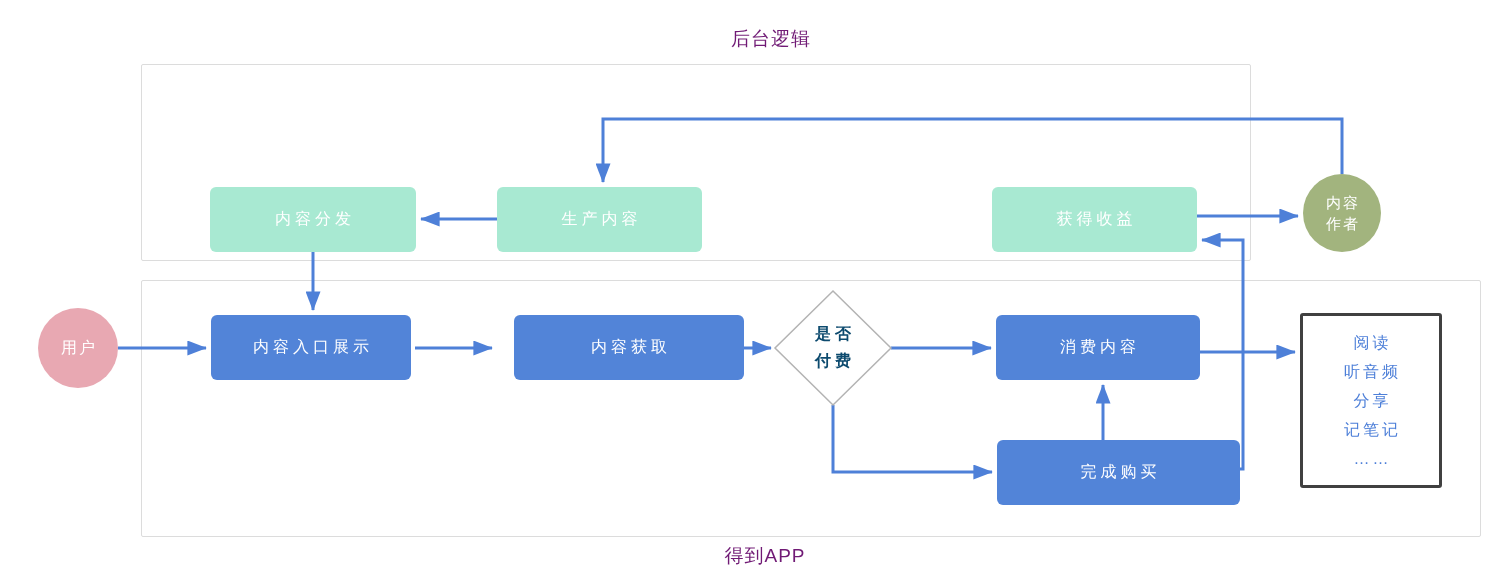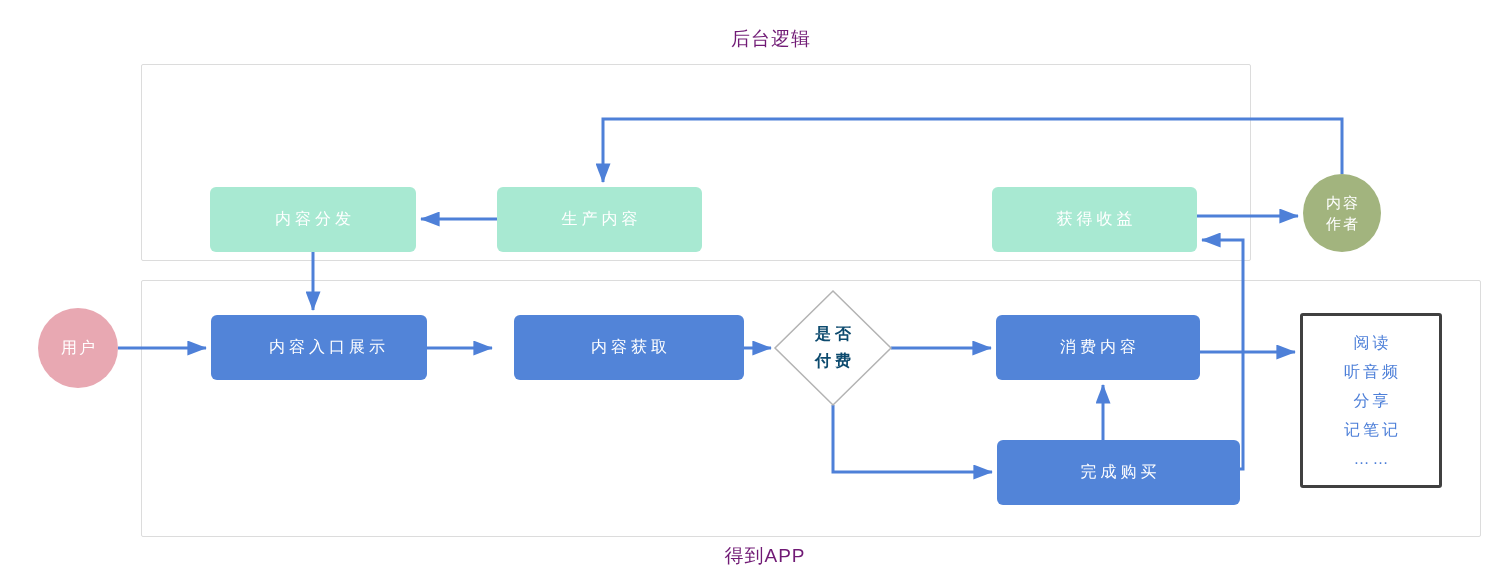--- a/index.html
+++ b/index.html
@@ -58,21 +58,21 @@
     letter-spacing: 4px;
     text-indent: 4px;
     border-radius: 6px;
   }
   .node-blue { background: #5284d8; }
   .node-mint { background: #a8e9d2; }
 
   .n-distribution { left: 210px; top: 187px; width: 206px; height: 65px; }
   .n-produce      { left: 497px; top: 187px; width: 205px; height: 65px; }
   .n-revenue      { left: 992px; top: 187px; width: 205px; height: 65px; }
-  .n-entry        { left: 211px; top: 315px; width: 200px; height: 65px; padding-left: 16px; }
+  .n-entry        { left: 211px; top: 315px; width: 200px; height: 65px; }
   .n-acquisition  { left: 497px; top: 315px; width: 230px; height: 65px; margin-left: 17px; }
   .n-consume      { left: 996px; top: 315px; width: 204px; height: 65px; }
   .n-purchase     { left: 997px; top: 440px; width: 243px; height: 65px; }
 
   
   .circle {
     position: absolute;
     z-index: 3;
     border-radius: 50%;
     display: flex;

